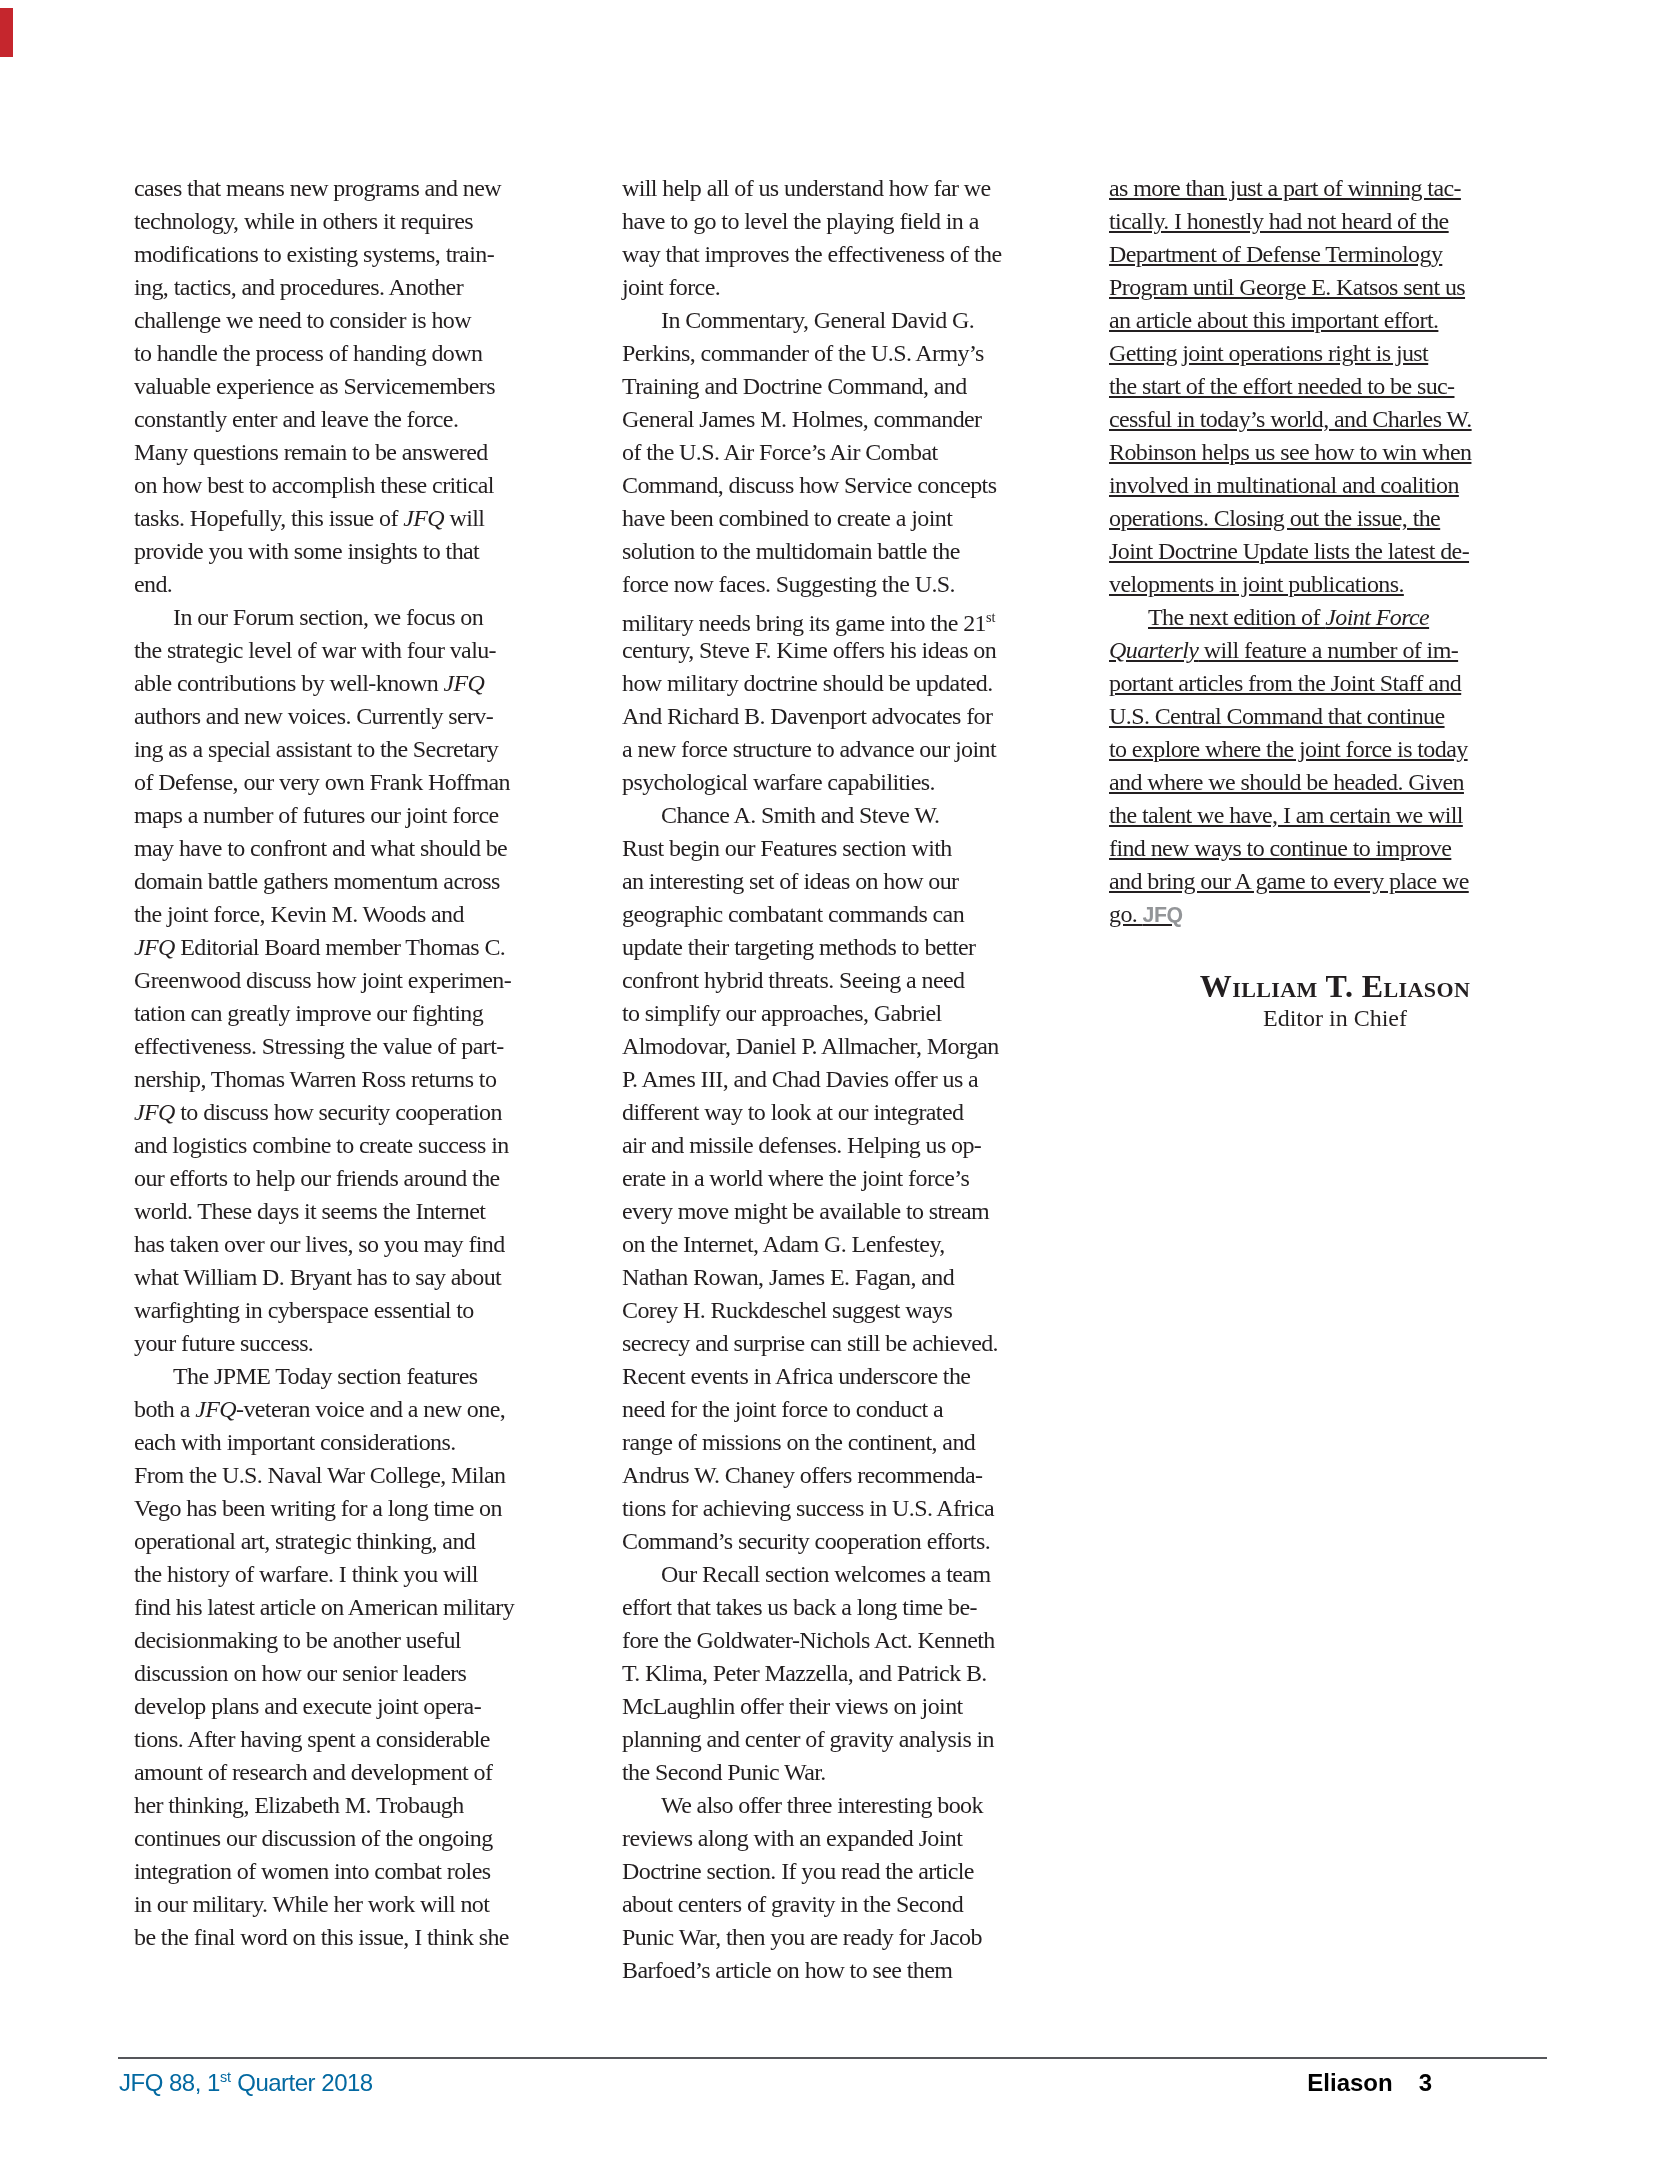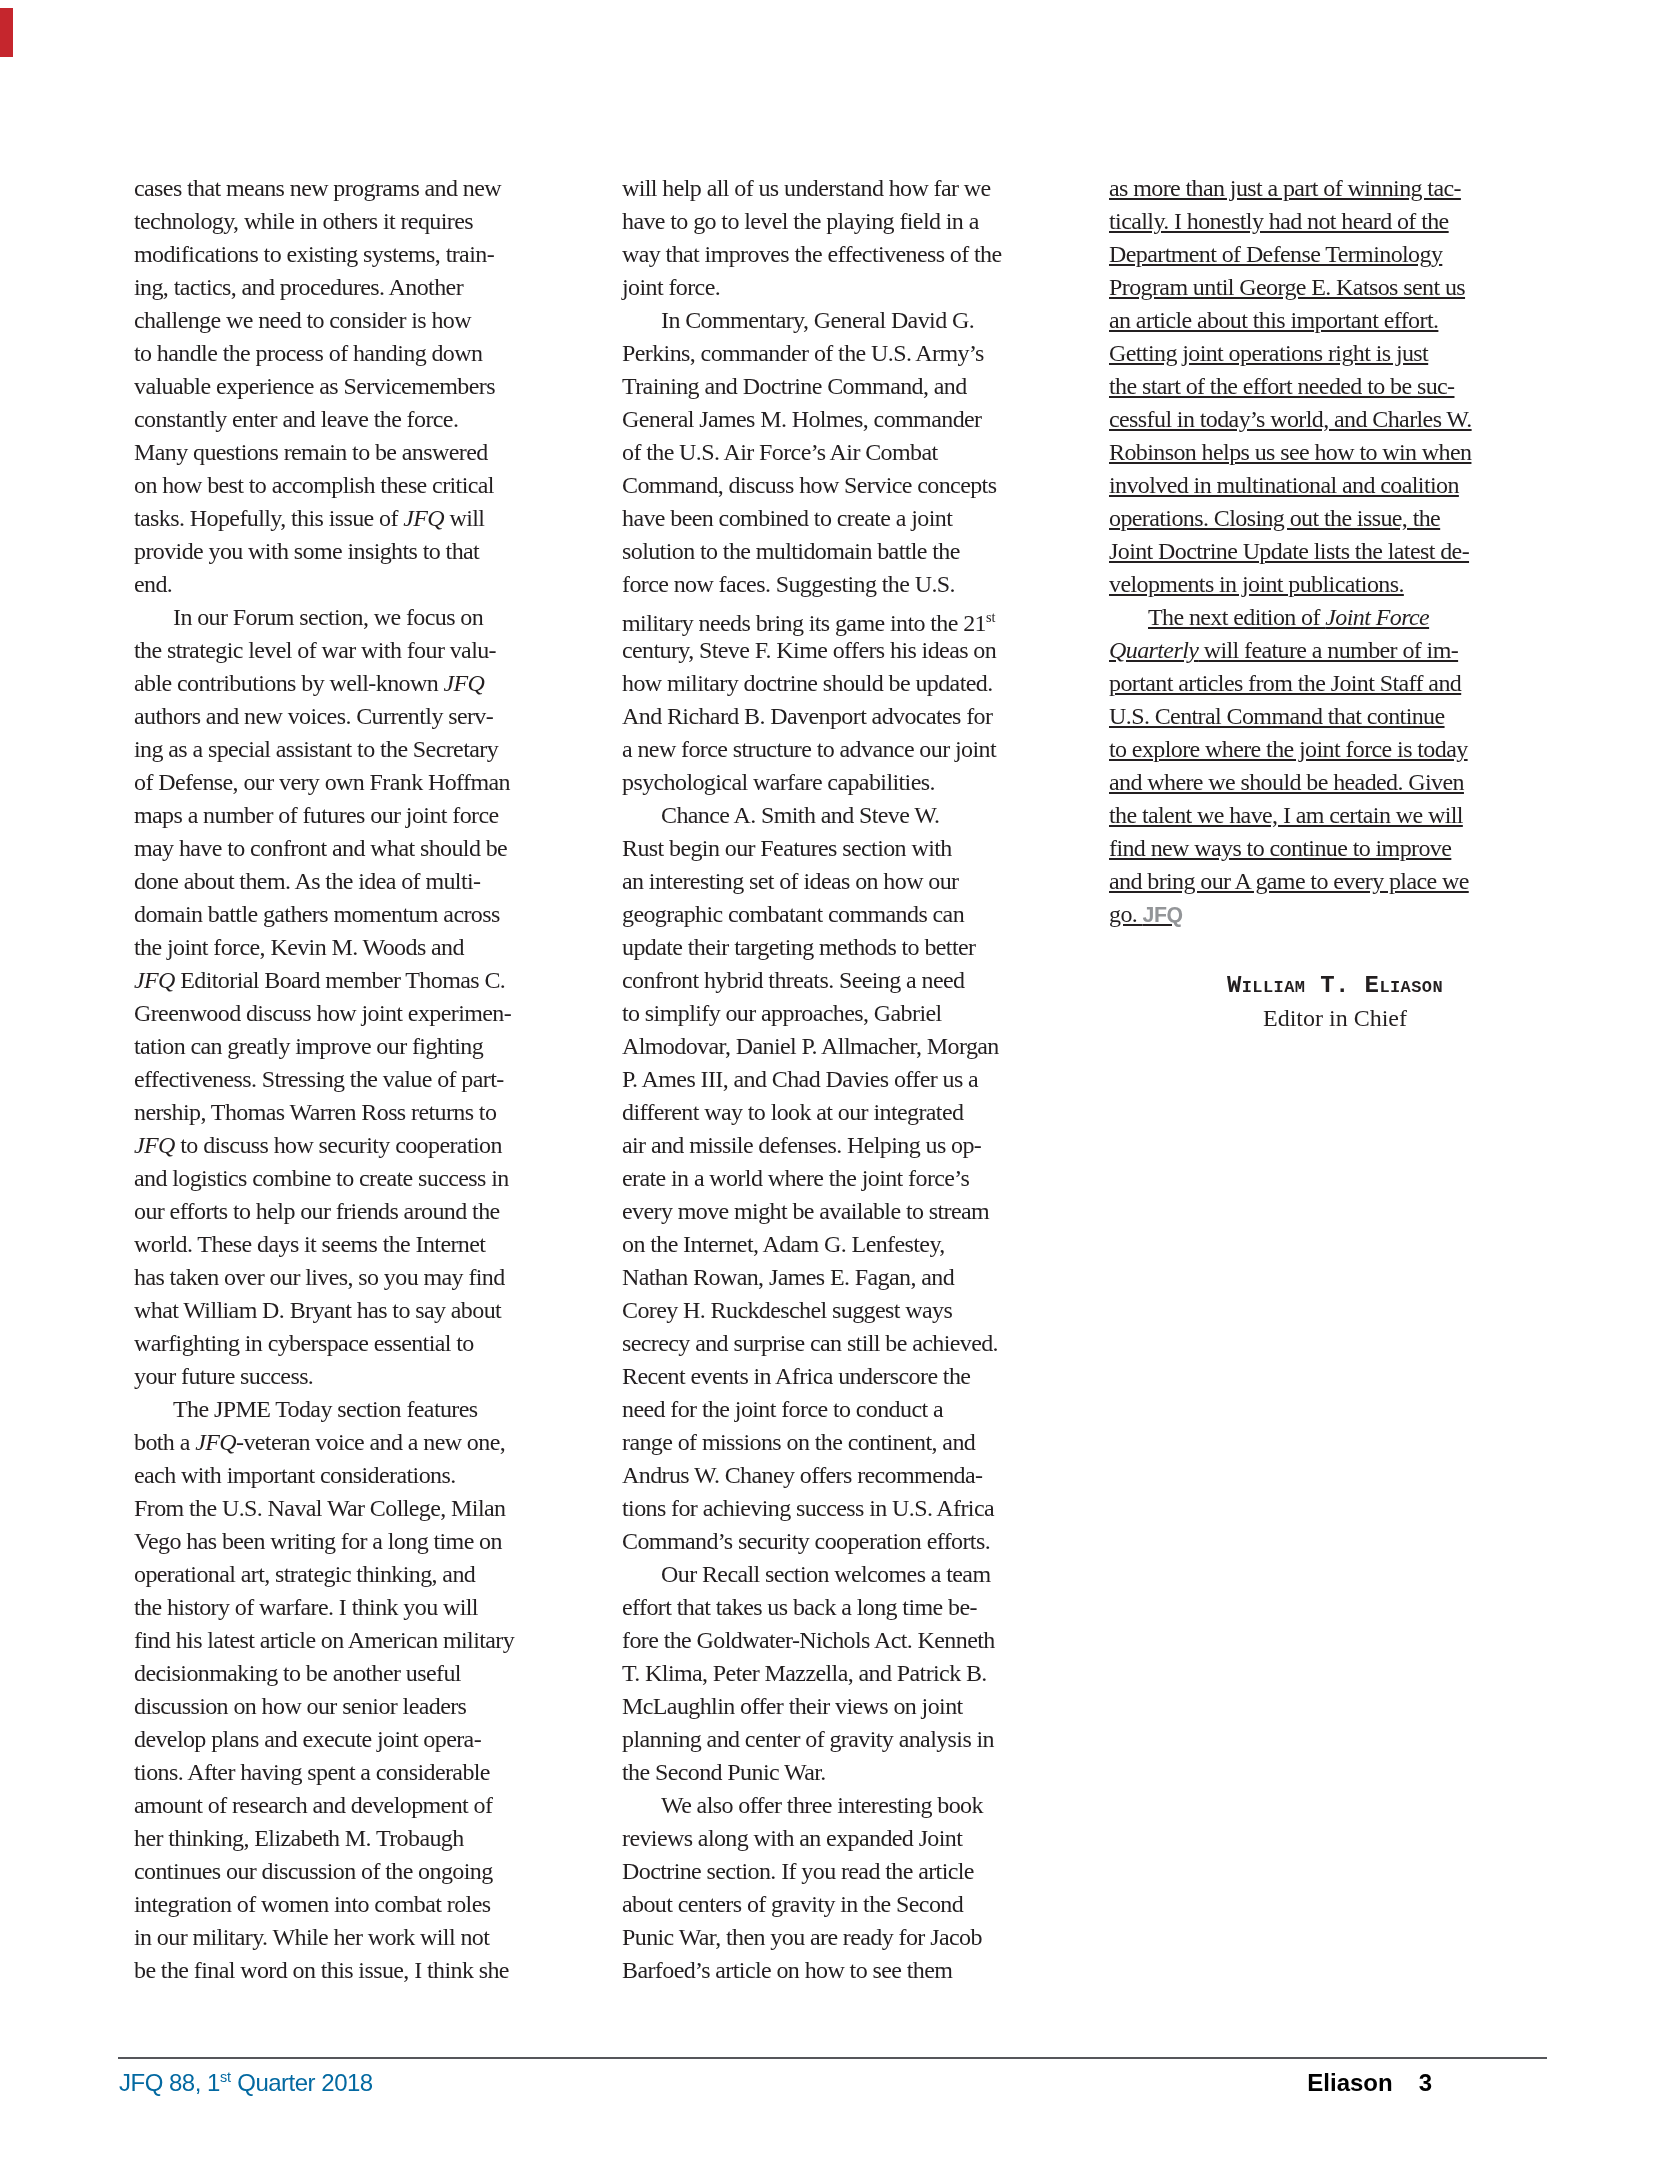--- a/index.html
+++ b/index.html
@@ -24,22 +24,22 @@
   .ln sup, .footer-left sup { font-size:60%; vertical-align:super; letter-spacing:0; }
   .logo {
     font-family:"Liberation Sans", sans-serif; font-weight:bold;
     color:#939598; font-size:21.3px; letter-spacing:-0.5px;
   }
   .sig {
     position:absolute; left:1109px; top:970px; width:452px;
     text-align:center; color:#231f20;
   }
   .sig-name {
-    font-variant:small-caps; font-weight:bold; font-size:24px;
-    line-height:32px; letter-spacing:0.4px;font-family:Liberation Mono, monospace;
+    font-variant:small-caps; font-weight:bold; font-size:32px;
+    line-height:32px; letter-spacing:0.4px;
   }
   .sig-title { font-size:24px; line-height:32px; }
   .footer-rule {
     position:absolute; left:118px; top:2057px; width:1445px; height:1.9px;
     background:#55565a;
   }
   .footer-left {
     position:absolute; left:119px; top:2069px;
     font-family:"Liberation Sans", sans-serif; font-size:24px;
     letter-spacing:-0.5px; color:#0369a1;
@@ -72,21 +72,20 @@
       <div class="ln">provide you with some insights to that</div>
       <div class="ln">end.</div>
       <div class="ln ind">In our Forum section, we focus on</div>
       <div class="ln">the strategic level of war with four valu-</div>
       <div class="ln">able contributions by well-known <i>JFQ</i></div>
       <div class="ln">authors and new voices. Currently serv-</div>
       <div class="ln">ing as a special assistant to the Secretary</div>
       <div class="ln">of Defense, our very own Frank Hoffman</div>
       <div class="ln">maps a number of futures our joint force</div>
       <div class="ln">may have to confront and what should be</div>
-      <div class="ln">done about them. As the idea of multi-</div>
       <div class="ln">domain battle gathers momentum across</div>
       <div class="ln">the joint force, Kevin M. Woods and</div>
       <div class="ln"><i>JFQ</i> Editorial Board member Thomas C.</div>
       <div class="ln">Greenwood discuss how joint experimen-</div>
       <div class="ln">tation can greatly improve our fighting</div>
       <div class="ln">effectiveness. Stressing the value of part-</div>
       <div class="ln">nership, Thomas Warren Ross returns to</div>
       <div class="ln"><i>JFQ</i> to discuss how security cooperation</div>
       <div class="ln">and logistics combine to create success in</div>
       <div class="ln">our efforts to help our friends around the</div>

